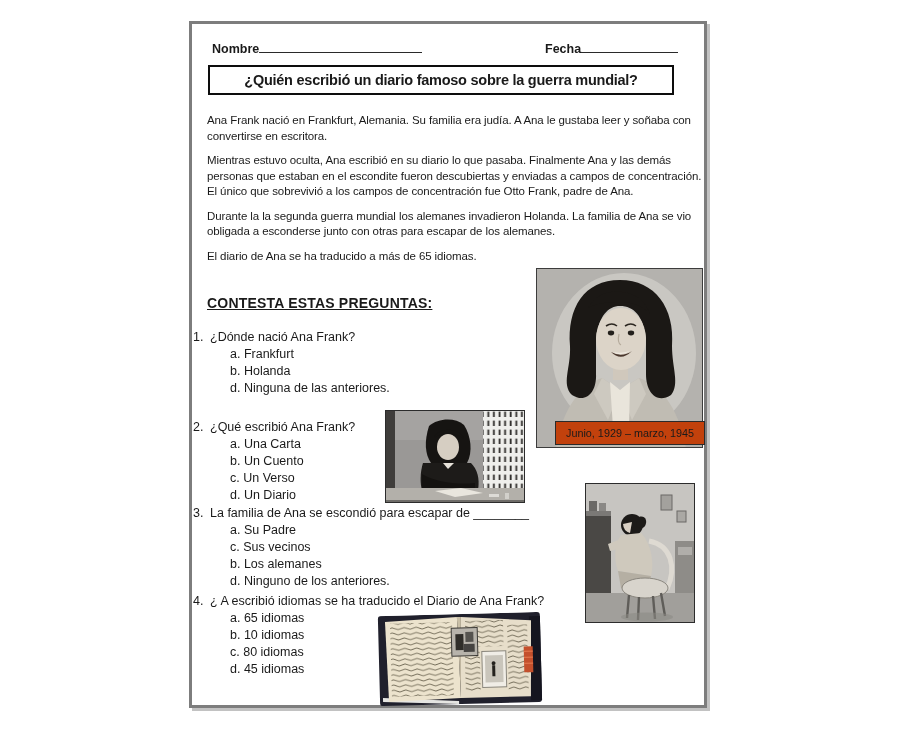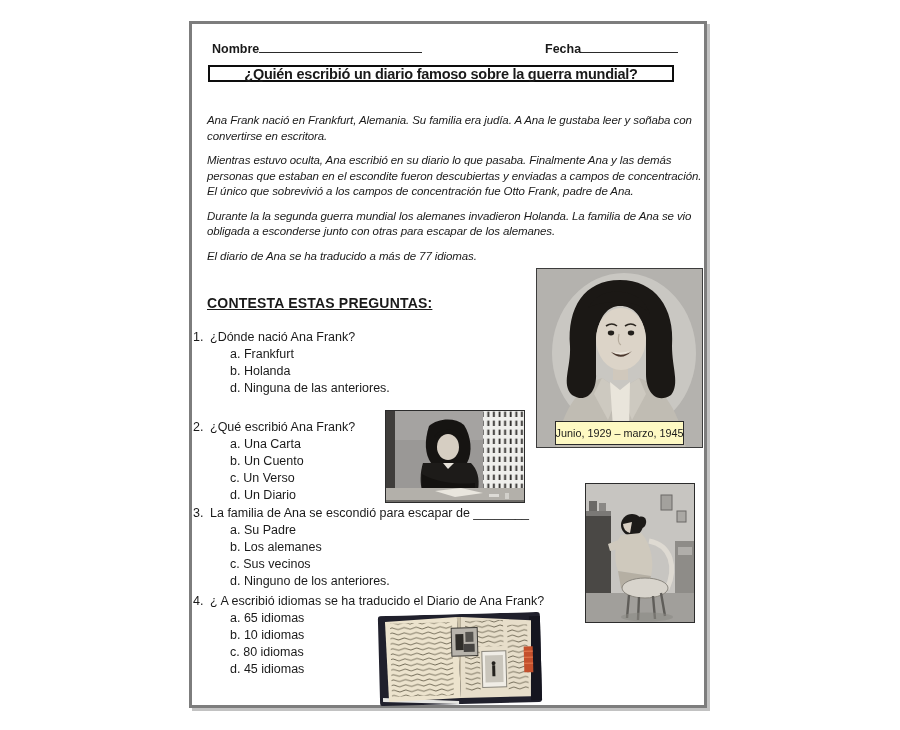--- a/index.html
+++ b/index.html
@@ -16,46 +16,46 @@
   }
   
   .hdr { position:absolute; font-size:12.5px; font-weight:bold; white-space:nowrap; line-height:14px; }
   .hdr-nombre { left:20px; top:18px; }
   .hdr-fecha  { left:353px; top:18px; }
   .hline { display:inline-block; height:11px; border-bottom:1.4px solid #2a2a2a; vertical-align:baseline; }
   .w-nombre { width:163px; }
   .w-fecha  { width:97px; }
   
   .title-box {
-    position:absolute; left:16px; top:41px; width:466px; height:17px;
+    position:absolute; left:16px; top:41px; width:466px; height:30px;
     border:2.5px solid #0d0d0d; display:flex; align-items:center; justify-content:center;
   }
   .title-text { font-size:14.5px; font-weight:bold; letter-spacing:-0.25px; white-space:nowrap; }
   
   .paras { position:absolute; left:15px; top:89px; }
-  .para { margin:0 0 9px 0;font-style:italic; }
+  .para { margin:0 0 9px 0; }
   .pl { font-size:11.5px; line-height:15.5px; letter-spacing:-0.1px; white-space:nowrap; }
   
   .section-heading { position:absolute; left:15px; top:271px; font-size:14px; font-weight:bold; letter-spacing:0.2px; white-space:nowrap;text-decoration:underline; }
   
   .q { position:absolute; left:1px; font-size:12.5px; line-height:17px; }
   .q-line { white-space:nowrap; }
   .q-num { display:inline-block; width:17px; }
   .q-opts { margin-left:37px; }
   .opt { white-space:nowrap; }
   
   .photo { position:absolute; line-height:0; }
   .photo svg { display:block; }
   .photo-portrait { left:344px; top:244px; z-index:2; }
   .photo-desk     { left:193px; top:386px; }
   .photo-room     { left:393px; top:459px; }
   .photo-diary    { left:186px; top:590px; transform:rotate(-1.5deg); }
   .caption-box {
-    position:absolute; left:363px; top:397px; width:129px; height:24px; z-index:3;
-    background:#fef9c3; border:1.5px solid #2a2a2a;
+    position:absolute; left:363px; top:397px; width:150px; height:24px; z-index:3;
+    background:#c2410c; border:1.5px solid #2a2a2a;
     display:flex; align-items:center; justify-content:center;
     font-size:10.8px; line-height:12px; white-space:nowrap;
   }
 </style>
 </head>
 <body>
 
 <div class="page">
 
   <div class="hdr hdr-nombre">
@@ -77,21 +77,21 @@
     <div class="para">
       <div class="pl">Mientras estuvo oculta, Ana escribió en su diario lo que pasaba. Finalmente Ana y las demás</div>
       <div class="pl">personas que estaban en el escondite fueron descubiertas y enviadas a campos de concentración.</div>
       <div class="pl">El único que sobrevivió a los campos de concentración fue Otto Frank, padre de Ana.</div>
     </div>
     <div class="para">
       <div class="pl">Durante la la segunda guerra mundial los alemanes invadieron Holanda. La familia de Ana se vio</div>
       <div class="pl">obligada a esconderse junto con otras para escapar de los alemanes.</div>
     </div>
     <div class="para">
-      <div class="pl">El diario de Ana se ha traducido a más de 77 idiomas.</div>
+      <div class="pl">El diario de Ana se ha traducido a más de 65 idiomas.</div>
     </div>
   </div>
 
   <div class="section-heading">CONTESTA ESTAS PREGUNTAS:</div>
 
   <div class="q" style="top:305px">
     <div class="q-line">
       <span class="q-num">1.</span><span>¿Dónde nació Ana Frank?</span>
     </div>
     <div class="q-opts">
@@ -112,22 +112,22 @@
       <div class="opt">d. Un Diario</div>
     </div>
   </div>
 
   <div class="q" style="top:481px">
     <div class="q-line">
       <span class="q-num">3.</span><span>La familia de Ana se escondió para escapar de ________</span>
     </div>
     <div class="q-opts">
       <div class="opt">a. Su Padre</div>
+      <div class="opt">c. Sus vecinos</div>
       <div class="opt">b. Los alemanes</div>
-      <div class="opt">c. Sus vecinos</div>
       <div class="opt">d. Ninguno de los anteriores.</div>
     </div>
   </div>
 
   <div class="q" style="top:569px">
     <div class="q-line">
       <span class="q-num">4.</span><span>¿ A escribió idiomas se ha traducido el Diario de Ana Frank?</span>
     </div>
     <div class="q-opts">
       <div class="opt">a. 65 idiomas</div>

